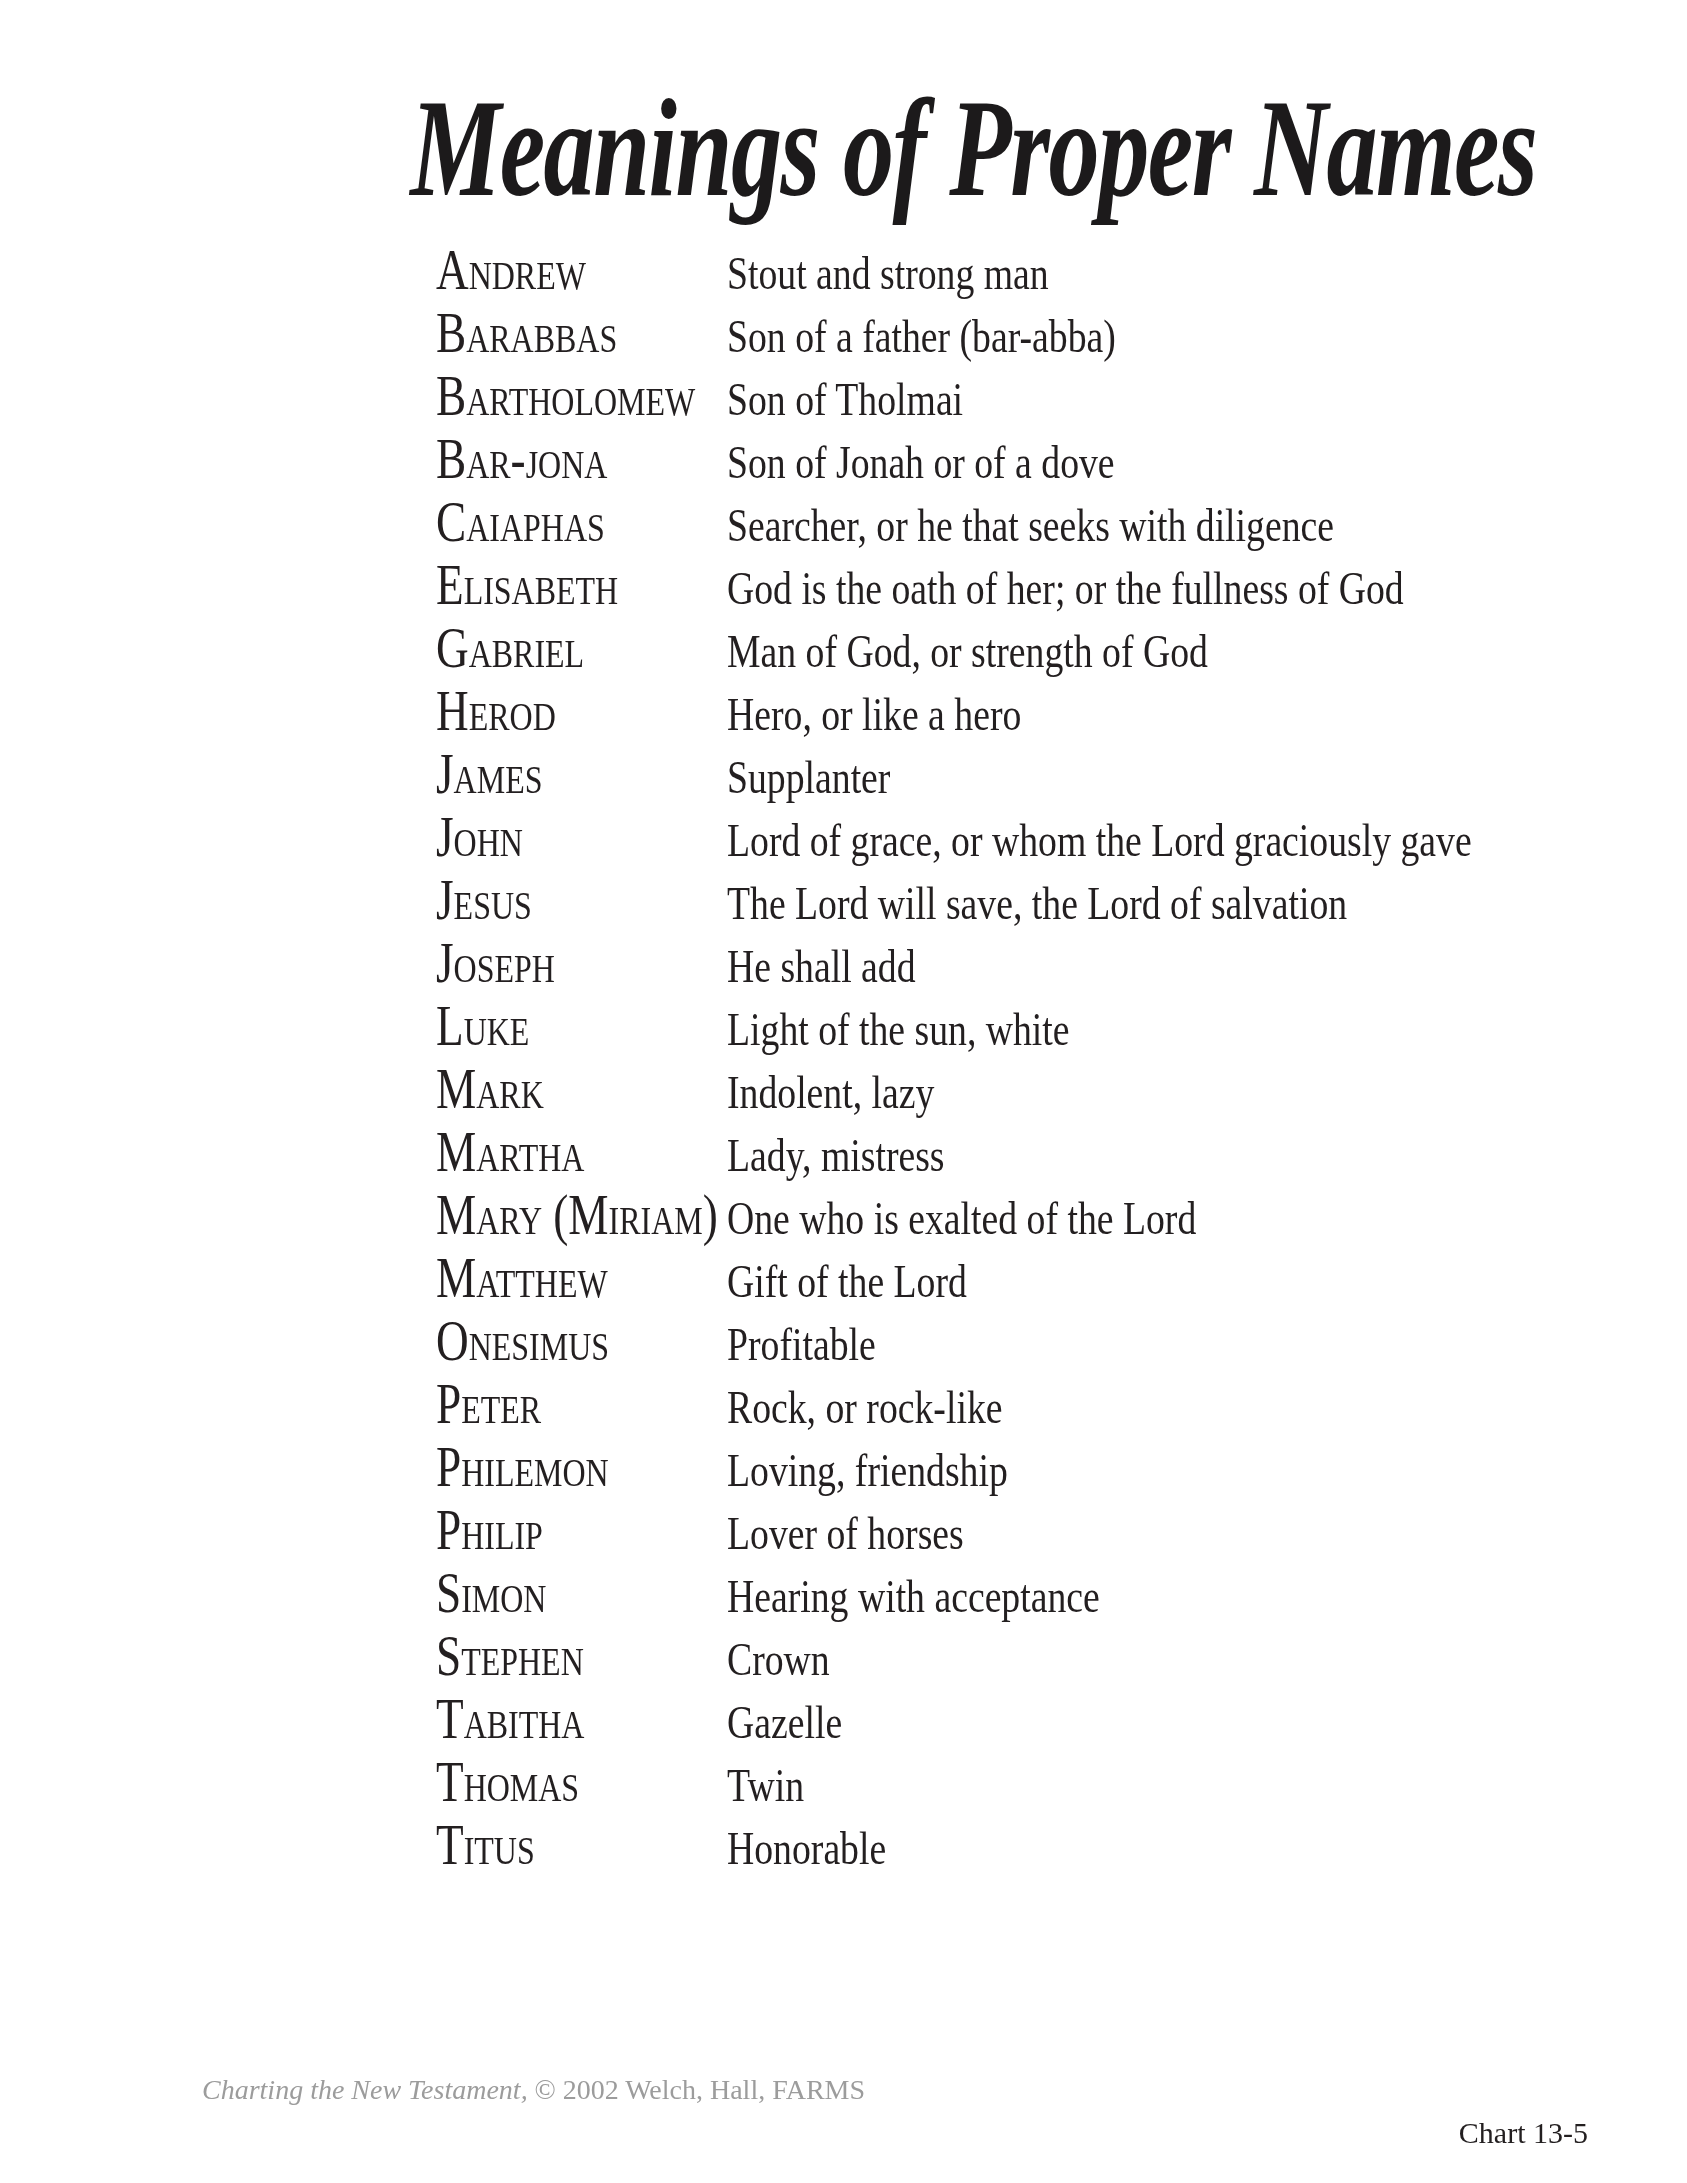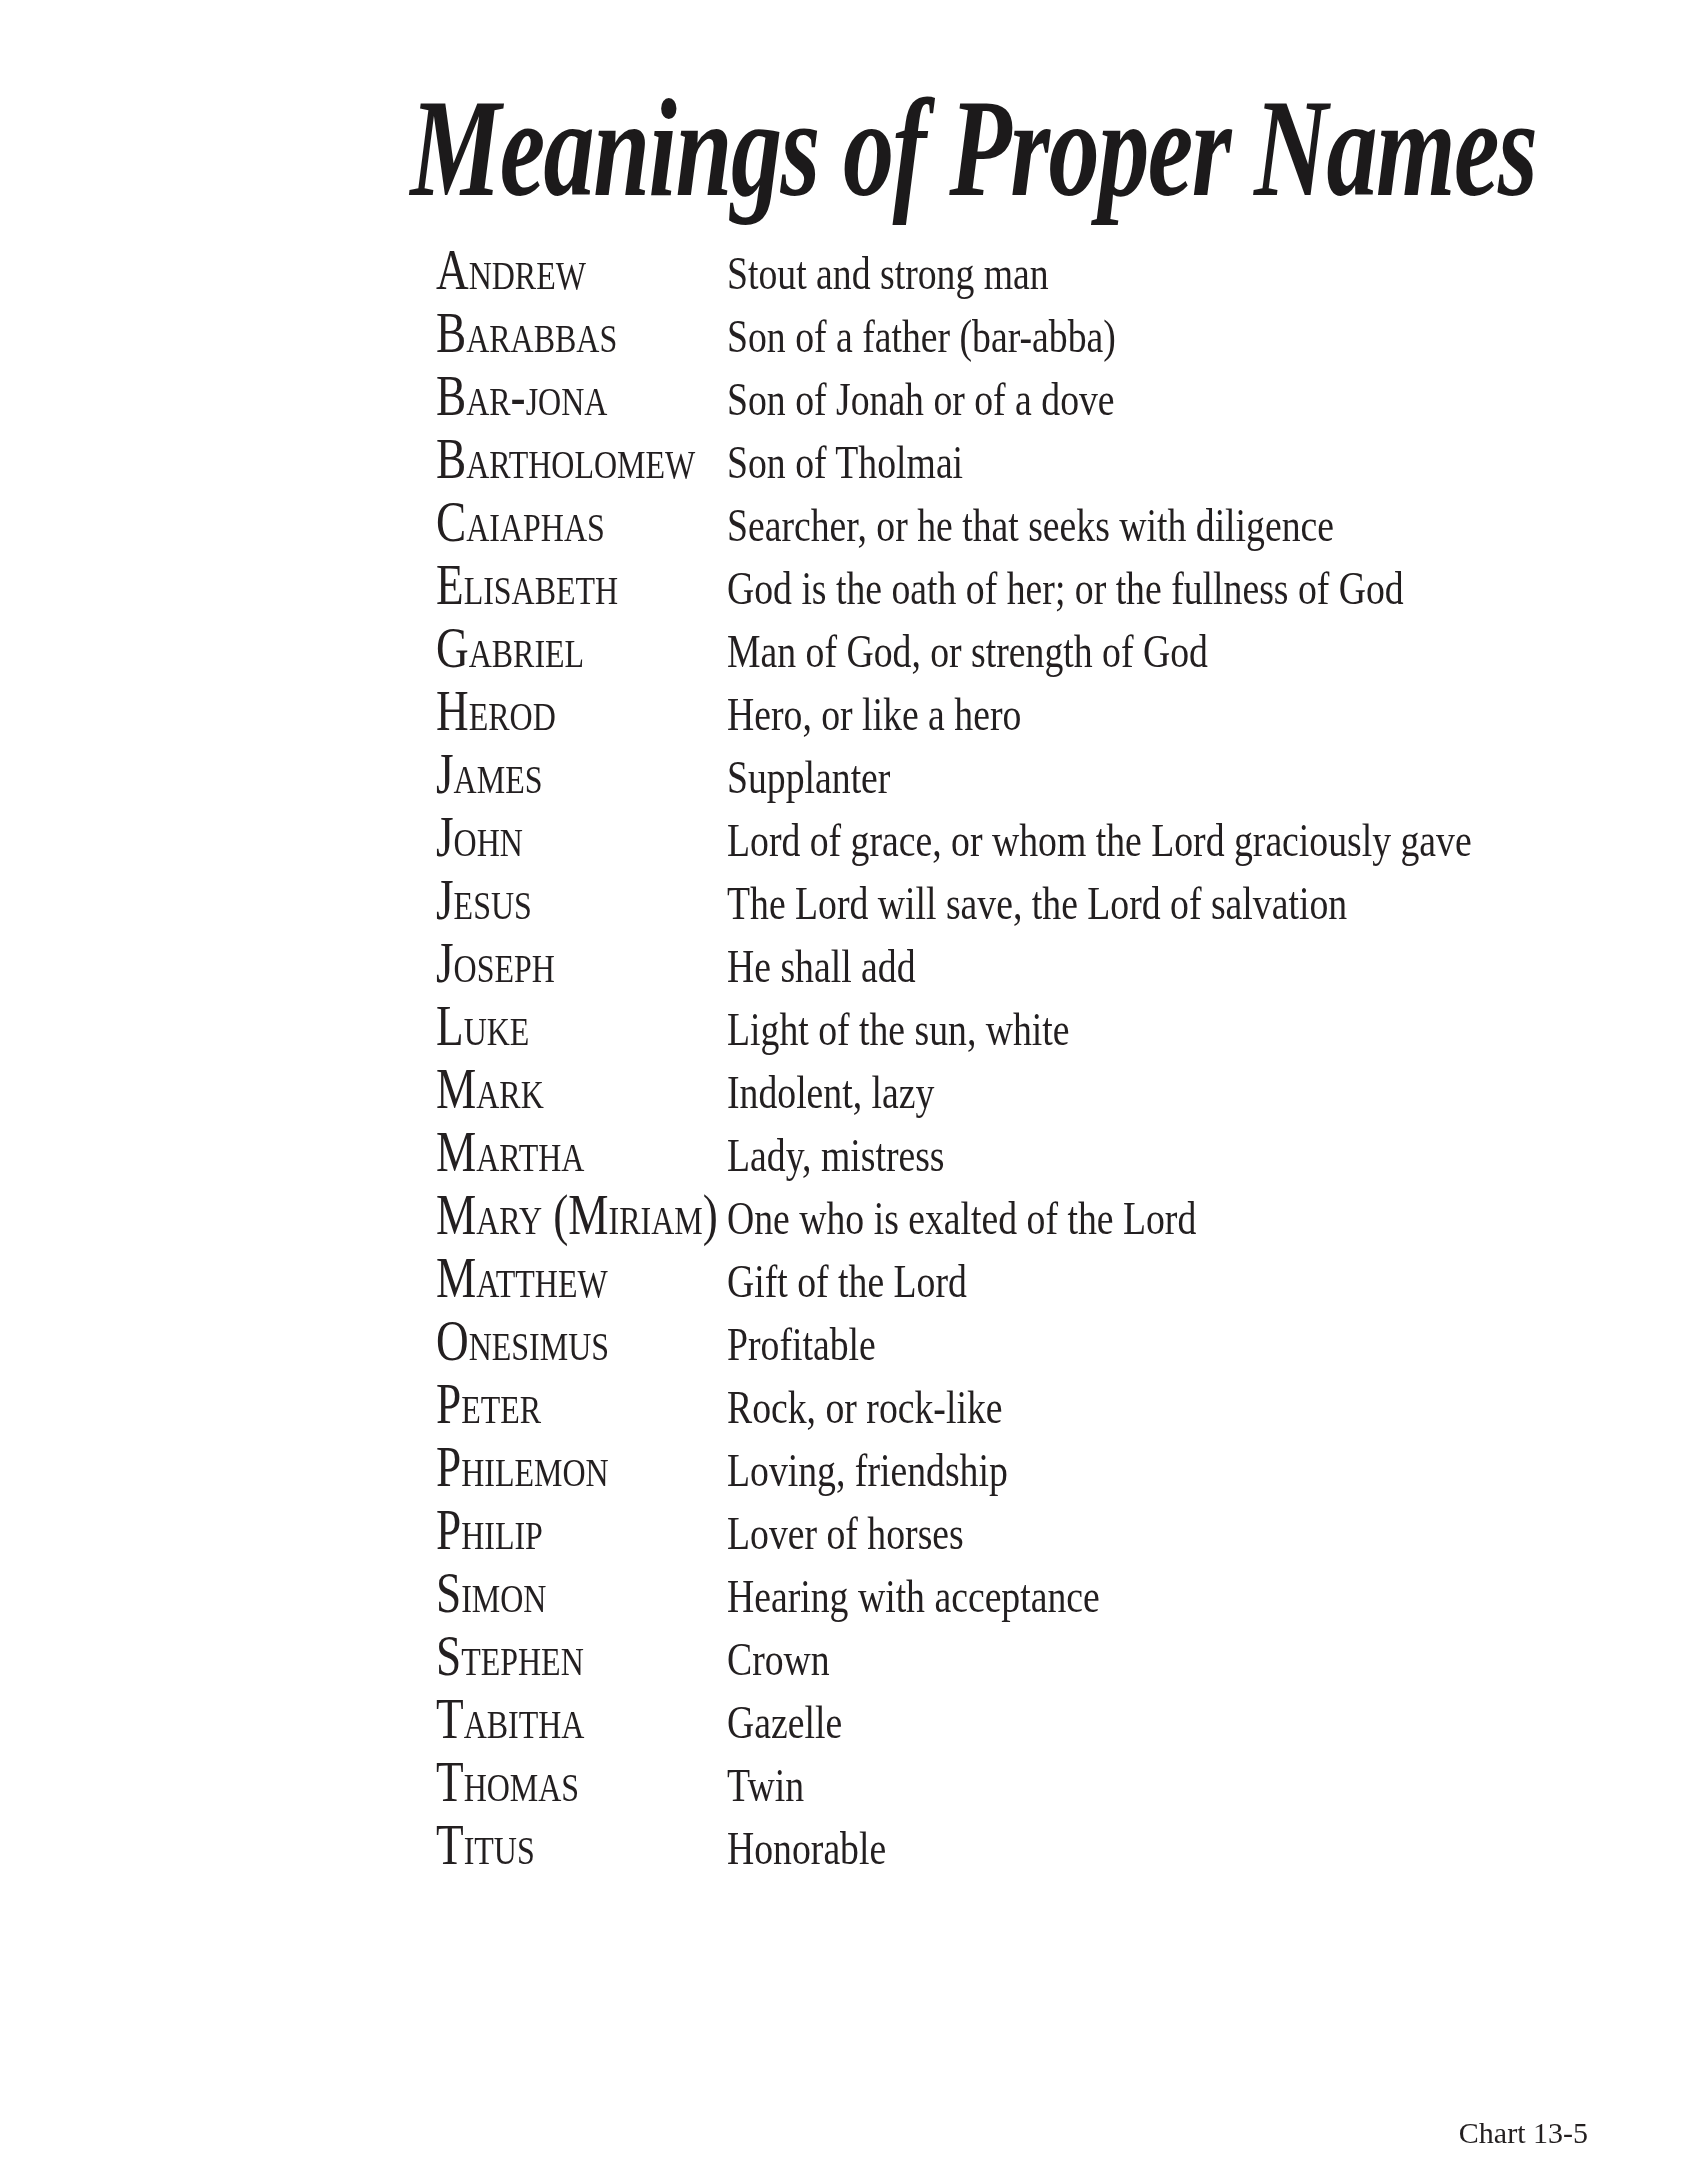--- a/index.html
+++ b/index.html
@@ -87,22 +87,22 @@
 </head>
 <body>
 
 <div class="page">
 
   <h1 class="title"><span class="squeeze">Meanings of Proper Names</span></h1>
 
   <div class="table">
       <div class="row"><span class="name"><span class="cx">Andrew</span></span><span class="meaning"><span class="cx">Stout and strong man</span></span></div>
       <div class="row"><span class="name"><span class="cx">Barabbas</span></span><span class="meaning"><span class="cx">Son of a father (bar-abba)</span></span></div>
+      <div class="row"><span class="name"><span class="cx">Bartholomew</span></span><span class="meaning"><span class="cx">Son of Tholmai</span></span></div>
       <div class="row"><span class="name"><span class="cx">Bar-jona</span></span><span class="meaning"><span class="cx">Son of Jonah or of a dove</span></span></div>
-      <div class="row"><span class="name"><span class="cx">Bartholomew</span></span><span class="meaning"><span class="cx">Son of Tholmai</span></span></div>
       <div class="row"><span class="name"><span class="cx">Caiaphas</span></span><span class="meaning"><span class="cx">Searcher, or he that seeks with diligence</span></span></div>
       <div class="row"><span class="name"><span class="cx">Elisabeth</span></span><span class="meaning"><span class="cx">God is the oath of her; or the fullness of God</span></span></div>
       <div class="row"><span class="name"><span class="cx">Gabriel</span></span><span class="meaning"><span class="cx">Man of God, or strength of God</span></span></div>
       <div class="row"><span class="name"><span class="cx">Herod</span></span><span class="meaning"><span class="cx">Hero, or like a hero</span></span></div>
       <div class="row"><span class="name"><span class="cx">James</span></span><span class="meaning"><span class="cx">Supplanter</span></span></div>
       <div class="row"><span class="name"><span class="cx">John</span></span><span class="meaning"><span class="cx">Lord of grace, or whom the Lord graciously gave</span></span></div>
       <div class="row"><span class="name"><span class="cx">Jesus</span></span><span class="meaning"><span class="cx">The Lord will save, the Lord of salvation</span></span></div>
       <div class="row"><span class="name"><span class="cx">Joseph</span></span><span class="meaning"><span class="cx">He shall add</span></span></div>
       <div class="row"><span class="name"><span class="cx">Luke</span></span><span class="meaning"><span class="cx">Light of the sun, white</span></span></div>
       <div class="row"><span class="name"><span class="cx">Mark</span></span><span class="meaning"><span class="cx">Indolent, lazy</span></span></div>
@@ -113,17 +113,18 @@
       <div class="row"><span class="name"><span class="cx">Peter</span></span><span class="meaning"><span class="cx">Rock, or rock-like</span></span></div>
       <div class="row"><span class="name"><span class="cx">Philemon</span></span><span class="meaning"><span class="cx">Loving, friendship</span></span></div>
       <div class="row"><span class="name"><span class="cx">Philip</span></span><span class="meaning"><span class="cx">Lover of horses</span></span></div>
       <div class="row"><span class="name"><span class="cx">Simon</span></span><span class="meaning"><span class="cx">Hearing with acceptance</span></span></div>
       <div class="row"><span class="name"><span class="cx">Stephen</span></span><span class="meaning"><span class="cx">Crown</span></span></div>
       <div class="row"><span class="name"><span class="cx">Tabitha</span></span><span class="meaning"><span class="cx">Gazelle</span></span></div>
       <div class="row"><span class="name"><span class="cx">Thomas</span></span><span class="meaning"><span class="cx">Twin</span></span></div>
       <div class="row"><span class="name"><span class="cx">Titus</span></span><span class="meaning"><span class="cx">Honorable</span></span></div>
     </div>
 
+  <div class="footer-left"><span class="fi">Charting the New Testament,</span><span class="fr">© 2002 Welch, Hall, FARMS</span></div>
 
   <div class="footer-right">Chart 13-5</div>
 
 </div>
 
 
 </body></html>

